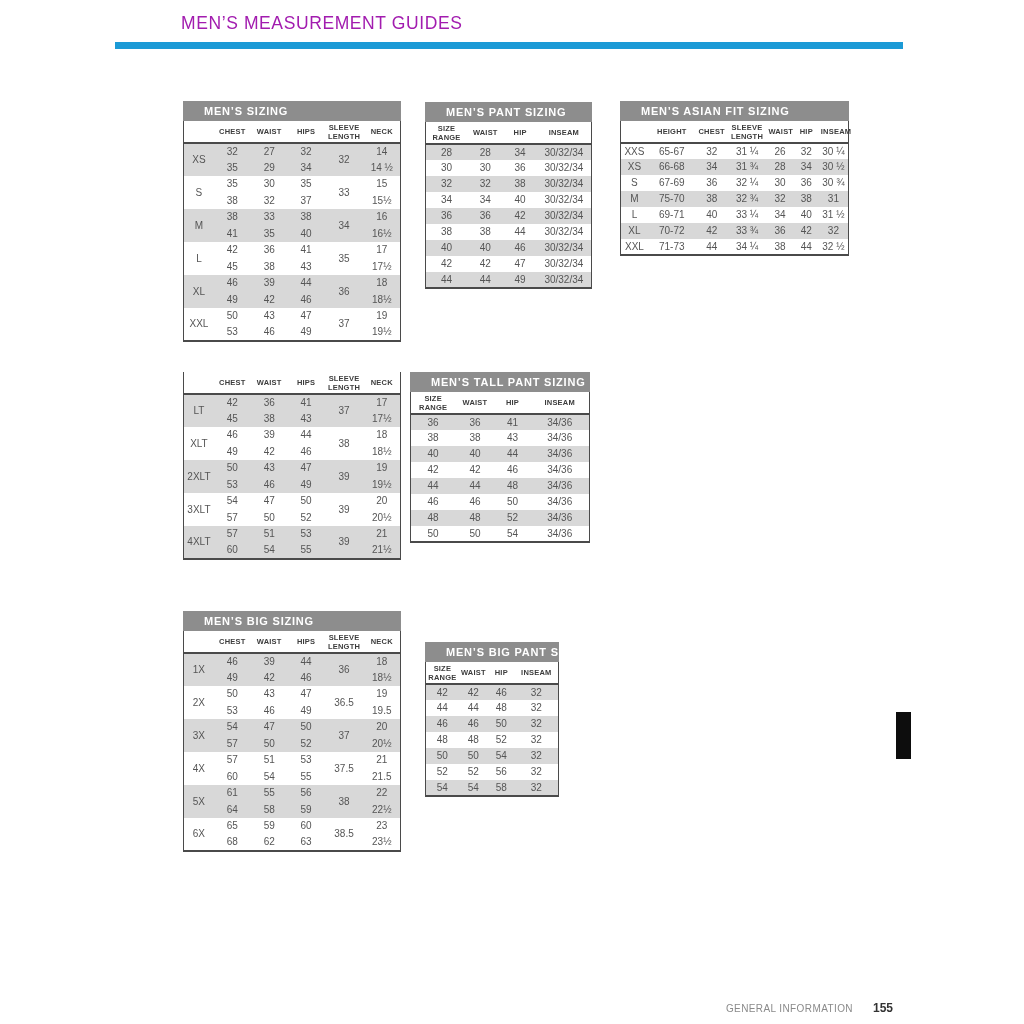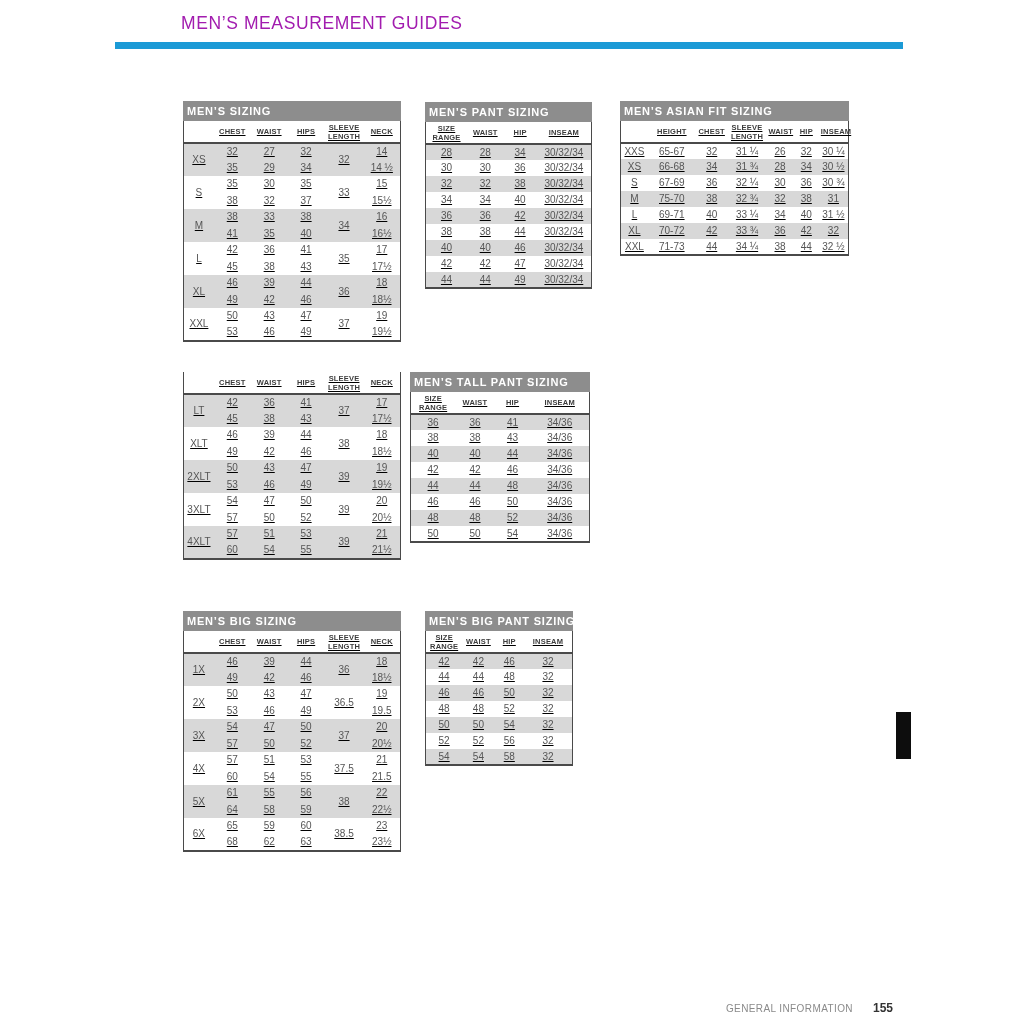--- a/index.html
+++ b/index.html
@@ -18,32 +18,32 @@
     position:absolute; left:115px; top:42px; width:788px; height:7px;
     background:#1b9ad6;
   }
   .sizing-table { position:absolute; }
   .t-mens-sizing   { left:183px; top:101px; width:218px; }
   .t-mens-pant     { left:425px; top:102px; width:167px; }
   .t-asian         { left:620px; top:101px; width:229px; }
   .t-tall          { left:183px; top:372px; width:218px; }
   .t-tall-pant     { left:410px; top:372px; width:180px; }
   .t-big           { left:183px; top:611px; width:218px; }
-  .t-big-pant      { left:425px; top:611px; width:148px; }
+  .t-big-pant      { left:425px; top:642px; width:134px; }
 
   .tbar {
     height:20px; background:#8d8d8d; color:#ffffff;
     font-weight:bold; font-size:11px; letter-spacing:.8px;
-    display:flex; align-items:center; padding-left:4px;
+    display:flex; align-items:center; padding-left:21px;
     white-space:nowrap;
   }
   table.grid {
     width:100%; border-collapse:collapse; table-layout:fixed;
     border-left:1px solid #4a4a4a; border-right:1px solid #4a4a4a;
-    border-bottom:2px solid #4a4a4a; background:#fff;text-decoration:underline;
+    border-bottom:2px solid #4a4a4a; background:#fff;
   }
   .hcell {
     height:22px; font-size:7.5px; font-weight:bold; color:#3c3c3c;
     text-align:center; vertical-align:middle; letter-spacing:.2px;
     line-height:1.2; border-bottom:2px solid #4a4a4a; background:#fff;
     padding:0 2px;
   }
   .cell {
     height:16.5px; font-size:10px; color:#555555;
     text-align:center; vertical-align:middle; line-height:1;

